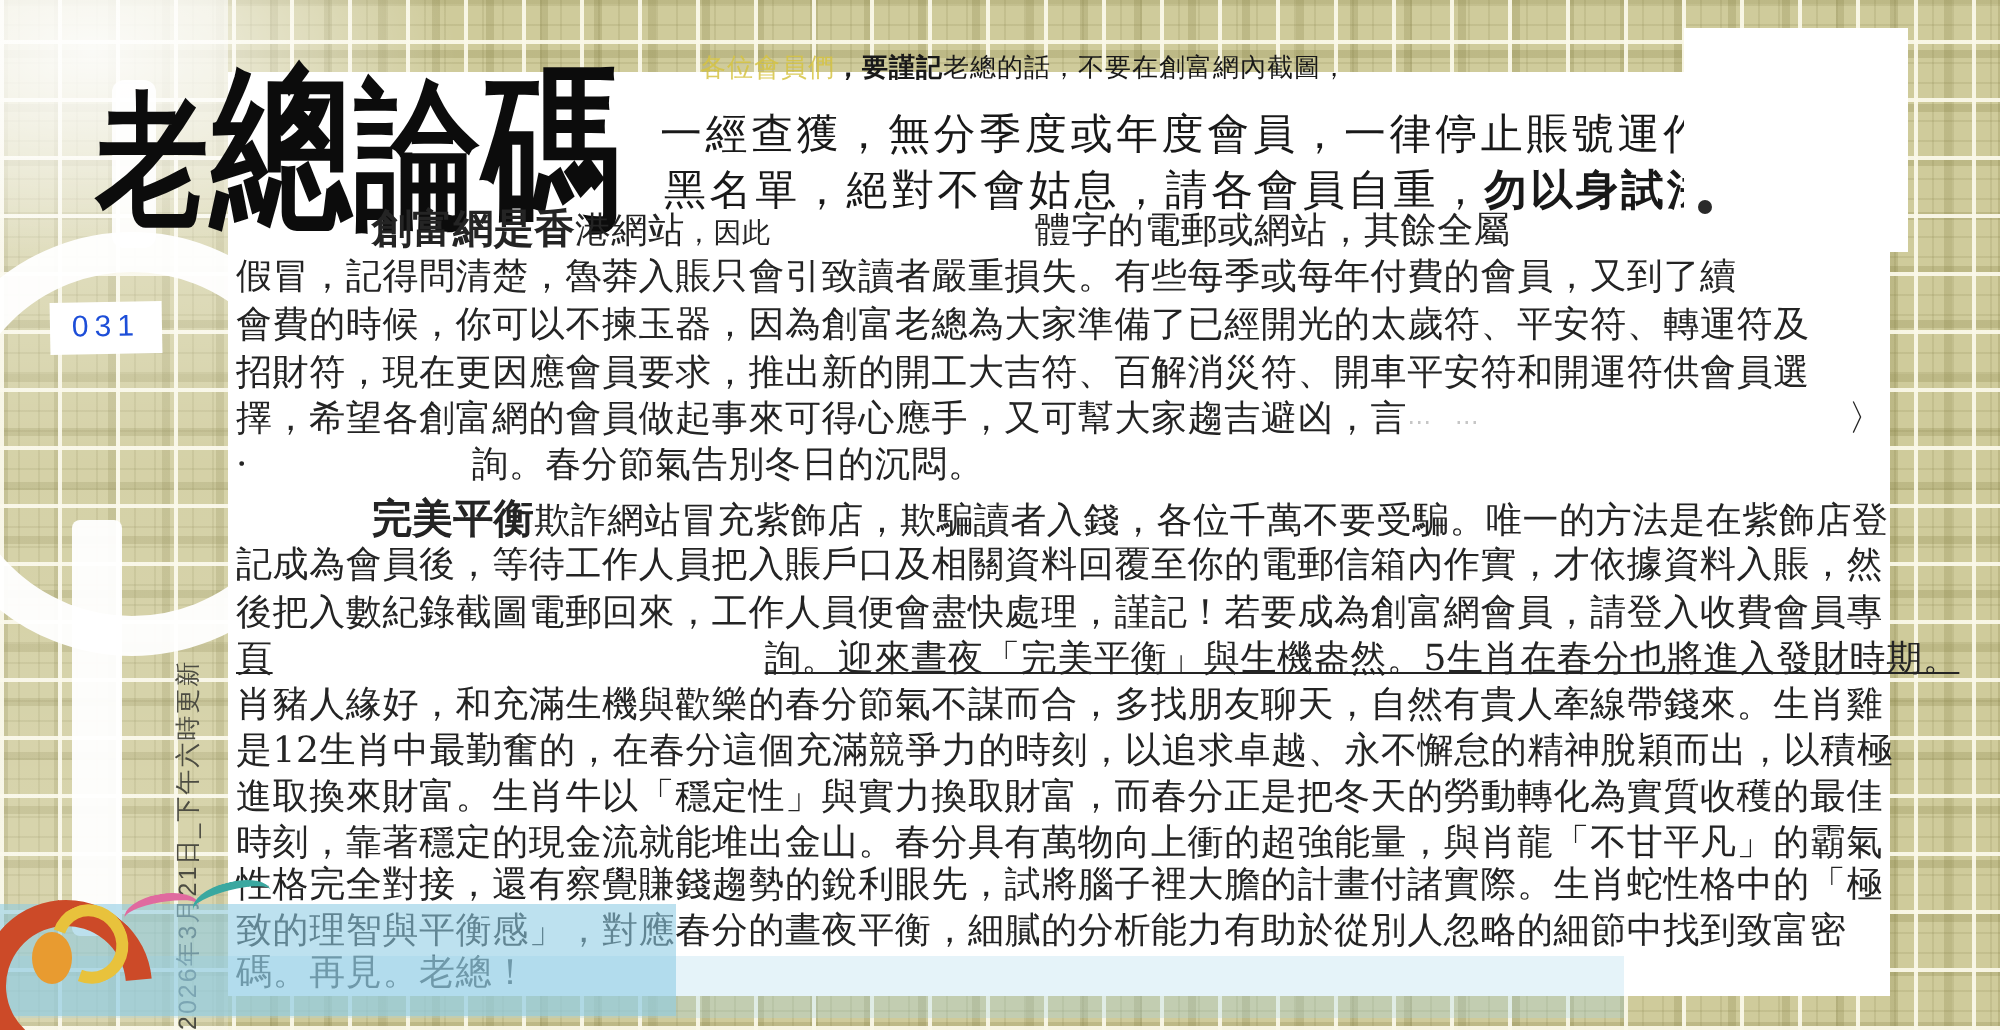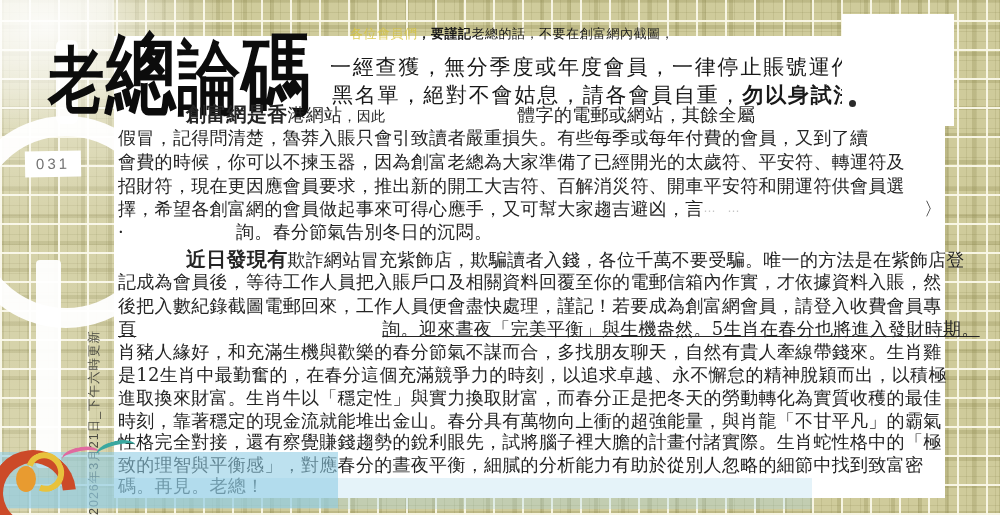--- a/index.html
+++ b/index.html
@@ -15,21 +15,21 @@
       repeating-linear-gradient(90deg, transparent 0 9px, rgba(120,115,60,.14) 9px 10px, transparent 10px 19px, rgba(120,115,60,.14) 19px 20px, transparent 20px 29px);
   }
   .abs{position:absolute;}
   .panel{left:114px;top:36px;width:831px;height:462px;background:#ffffff;}
   .left-wash{left:0;top:0;width:114px;height:515px;background:linear-gradient(180deg,rgba(255,255,255,.6),rgba(255,255,255,.12) 45%,rgba(255,255,255,.2));}
   .corner-wash{left:0;top:0;width:230px;height:130px;background:radial-gradient(ellipse at 20% 20%, rgba(255,255,255,.85), rgba(255,255,255,0) 70%);}
   
   .deco-ring{left:-40px;top:116px;width:172px;height:172px;border:20px solid rgba(255,255,255,.95);border-radius:50%;}
   .deco-bar{left:36px;top:260px;width:25px;height:208px;background:rgba(255,255,255,.95);border-radius:4px;}
   .deco-stub{left:56px;top:40px;width:22px;height:84px;background:rgba(255,255,255,.9);border-radius:6px;}
-  .issue-box{left:25px;top:151px;width:56px;height:26px;background:#ffffff;color:#737373;
+  .issue-box{left:25px;top:151px;width:56px;height:26px;background:#ffffff;color:#1d4ed8;
     font-family:"Liberation Sans",sans-serif;font-size:15px;letter-spacing:3px;text-align:center;line-height:26px;transform:rotate(-1deg);}
   .vdate{left:86px;top:515px;width:186px;height:15px;transform-origin:0 0;transform:rotate(-90deg);
     font-family:"Liberation Sans",sans-serif;font-size:12.5px;color:#4c4c42;letter-spacing:1px;white-space:nowrap;}
   
   .masthead{left:48px;top:14px;transform:scaleX(.78);transform-origin:0 0;white-space:nowrap;color:#0c0c0c;font-weight:bold;letter-spacing:2px;}
   .masthead .c0{font-size:72px;}
   .masthead .c1{font-size:90px;}
   .masthead .c2{font-size:80px;}
   .masthead .c3{font-size:88px;}
   
@@ -99,21 +99,21 @@
     <div class="ln" style="left:0;top:150px;">會費的時候，你可以不揀玉器，因為創富老總為大家準備了已經開光的太歲符、平安符、轉運符及</div>
     <div class="ln" style="left:0;top:174px;">招財符，現在更因應會員要求，推出新的開工大吉符、百解消災符、開車平安符和開運符供會員選</div>
     <div class="ln" style="left:0;top:197px;">
       <span>擇，希望各創富網的會員做起事來可得心應手，又可幫大家趨吉避凶，言</span><span class="faint">⋯ ⋯</span><span class="angle">〉</span>
     </div>
     <div class="ln" style="left:0;top:220px;">
       <span>·</span><span class="gap" style="width:112px;"></span><span>詢。春分節氣告別冬日的沉悶。</span>
     </div>
 
     <div class="ln" style="left:0;top:246px;">
-      <span class="gap" style="width:68px;"></span><span class="lead">近日發現有</span><span>欺詐網站冒充紫飾店，欺騙讀者入錢，各位千萬不要受騙。唯一的方法是在紫飾店登</span>
+      <span class="gap" style="width:68px;"></span><span class="lead">完美平衡</span><span>欺詐網站冒充紫飾店，欺騙讀者入錢，各位千萬不要受騙。唯一的方法是在紫飾店登</span>
     </div>
     <div class="ln" style="left:0;top:270px;">記成為會員後，等待工作人員把入賬戶口及相關資料回覆至你的電郵信箱內作實，才依據資料入賬，然</div>
     <div class="ln" style="left:0;top:294px;">後把入數紀錄截圖電郵回來，工作人員便會盡快處理，謹記！若要成為創富網會員，請登入收費會員專</div>
     <div class="ln" style="left:0;top:317px;text-decoration:underline;">
       <span>頁</span><span class="gap" style="width:246px;"></span><span>詢。迎來晝夜「完美平衡」與生機盎然。5生肖在春分也將進入發財時期。</span>
     </div>
     <div class="ln" style="left:0;top:340px;">肖豬人緣好，和充滿生機與歡樂的春分節氣不謀而合，多找朋友聊天，自然有貴人牽線帶錢來。生肖雞</div>
     <div class="ln" style="left:0;top:363px;">是12生肖中最勤奮的，在春分這個充滿競爭力的時刻，以追求卓越、永不懈怠的精神脫穎而出，以積極</div>
     <div class="ln" style="left:0;top:386px;">進取換來財富。生肖牛以「穩定性」與實力換取財富，而春分正是把冬天的勞動轉化為實質收穫的最佳</div>
     <div class="ln" style="left:0;top:409px;">時刻，靠著穩定的現金流就能堆出金山。春分具有萬物向上衝的超強能量，與肖龍「不甘平凡」的霸氣</div>

